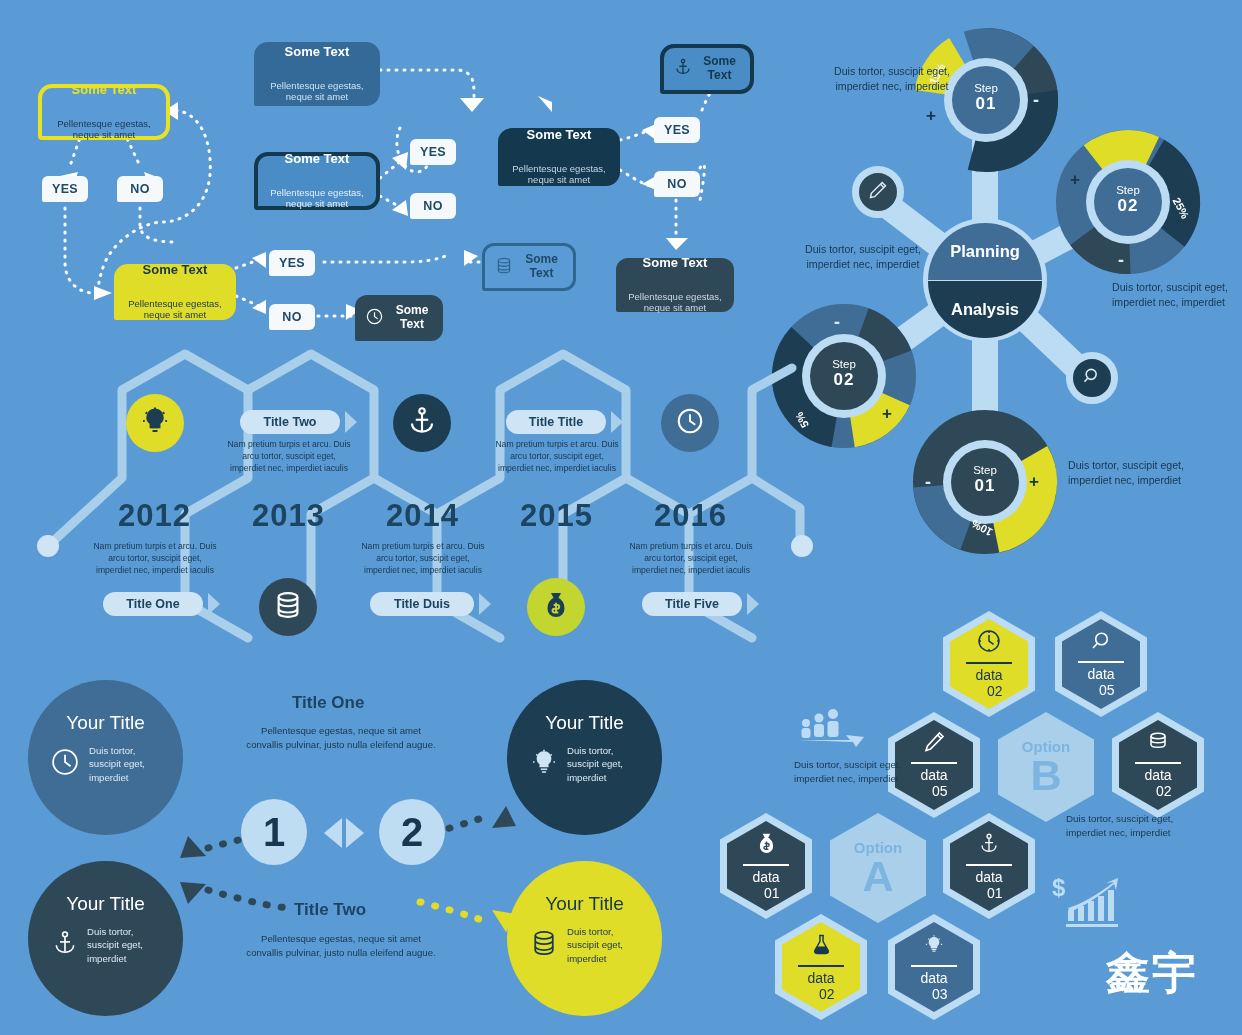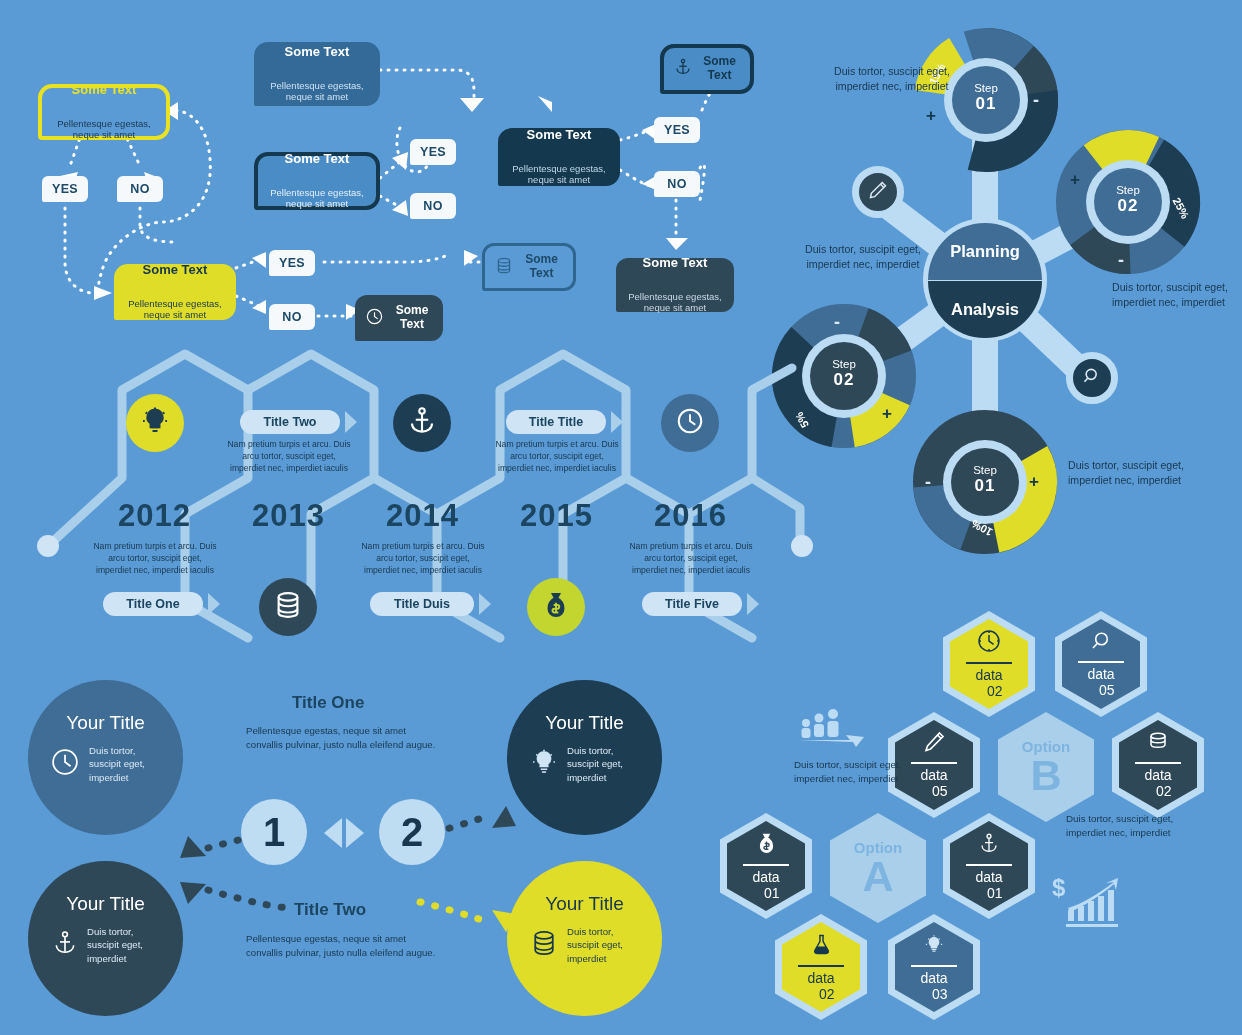--- a/index.html
+++ b/index.html
@@ -104,21 +104,21 @@
   .bigcircle .cttl { font-size: 19px; color: #ffffff; }
   .bigcircle .crow { display: flex; align-items: center; gap: 9px; margin-top: 10px; }
   .bigcircle .ctxt { font-size: 9.6px; line-height: 1.4; color: #dce9f4; }
   .numcircle {
     position: absolute; border-radius: 50%; background: #bedcf2;
     display: flex; align-items: center; justify-content: center;
     color: #17384f; font-weight: bold; font-size: 40px;
   }
   .sect-ttl { position: absolute; color: #1b4560; font-weight: bold; font-size: 17px; }
   .sect-body {
-    position: absolute; width: 190px; 
+    position: absolute; width: 190px; text-align: center;
     color: #17384f; font-size: 9.6px; line-height: 1.45;
   }
 
   
   .hex {
     position: absolute;
     clip-path: polygon(50% 0%, 100% 25%, 100% 75%, 50% 100%, 0% 75%, 0% 25%);
     display: flex; flex-direction: column;
     align-items: center; justify-content: center;
   }
@@ -738,14 +738,15 @@
         <rect x="46" y="22" width="6" height="25"></rect>
       <rect x="56" y="16" width="6" height="31"></rect>
       <rect x="14" y="50" width="52" height="3"></rect>
       <path d="M16 34C30 30 46 20 62 8l-8 1 12-5-2 12-2-6C48 22 32 32 18 38z"></path>
     </svg>
   </div>
 
   <div class="hexnote" style="left:794px;top:758px;width:120px;">Duis tortor, suscipit eget, imperdiet nec, imperdiet</div>
   <div class="hexnote" style="left:1066px;top:812px;width:128px;">Duis tortor, suscipit eget, imperdiet nec, imperdiet</div>
 
+  <div class="watermark" style="left:1106px;top:944px;">鑫宇</div>
 
 </div>
 
 </body></html>

